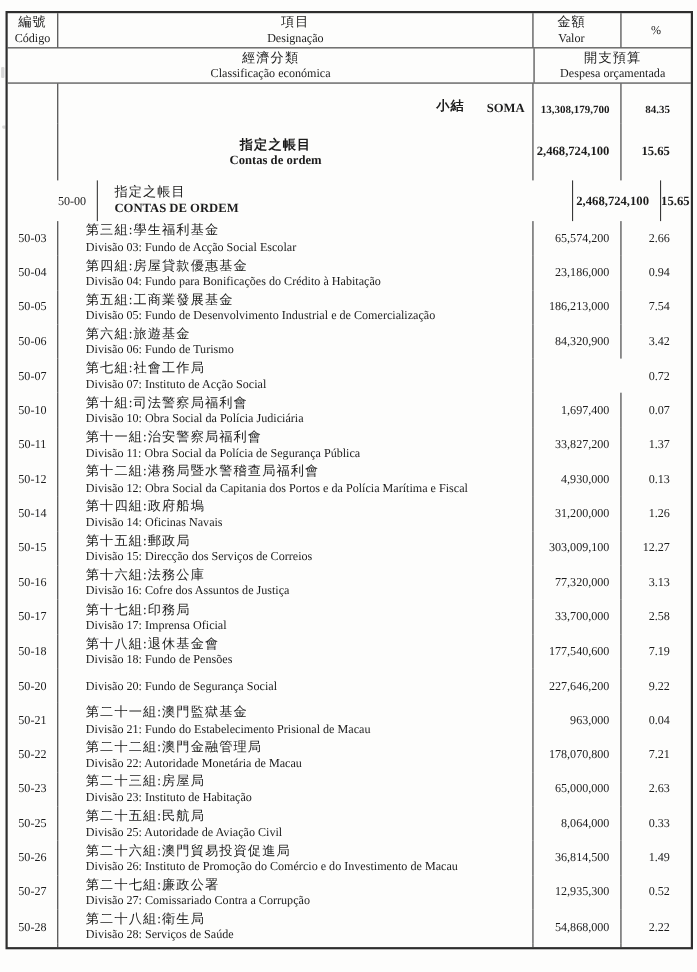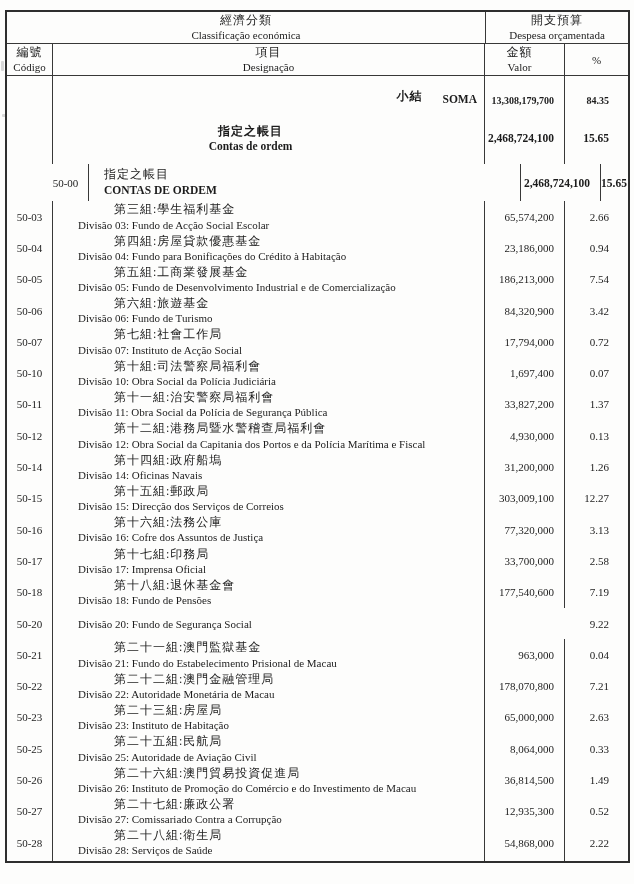--- a/index.html
+++ b/index.html
@@ -56,64 +56,64 @@
   .row-group .c-desig { padding:3px 0 0 15px; }
   .row-group .g-zh { font-size:12px; line-height:15.5px; letter-spacing:1px; }
   .row-group .g-pt { font-size:11.5px; line-height:15.5px; font-weight:bold; }
   .row-group .c-code { font-size:11px; }
   .row-group .c-val, .row-group .c-pct { font-weight:bold; font-size:11.5px; }
 
   
   .row-div { height:31.3px; }
   .row-div .c-code { font-size:11px; }
   .row-div .c-desig { padding:1px 0 0 25px; display:flex; flex-direction:column; justify-content:center; }
-  .row-div .d-zh { font-size:12px; line-height:15.2px; letter-spacing:1px; white-space:nowrap;margin-left:36px; }
+  .row-div .d-zh { font-size:12px; line-height:15.2px; letter-spacing:1px; white-space:nowrap; }
   .row-div .d-pt { font-size:11px; line-height:14.5px; white-space:nowrap; }
   .row-div .c-val, .row-div .c-pct { font-size:11px; }
   .row-filler { flex:1; }
   .row-filler .c-desig, .row-filler .c-code, .row-filler .c-val { height:100%; }
   .num { font-variant-numeric:tabular-nums; }
   
   .speck { position:absolute; background:#b9b9b9; opacity:.55; border-radius:1px; }
 </style>
 </head>
 <body>
 
 <div class="page">
   <div class="speck" style="left:2px;top:114px;width:26px;height:3px;"></div>
   <div class="speck" style="left:1px;top:61px;width:3px;height:10px;"></div>
 
   <div class="budget-table">
 
+    <div class="trow hdr2 b-b">
+      <div class="cell c-code b-r">
+        <div class="zh">編號</div>
+        <div class="pt">Código</div>
+      </div>
+      <div class="cell c-desig b-r">
+        <div class="zh">項目</div>
+        <div class="pt">Designação</div>
+      </div>
+      <div class="cell c-val b-r">
+        <div class="zh">金額</div>
+        <div class="pt">Valor</div>
+      </div>
+      <div class="cell c-pct">
+        <div class="pt">%</div>
+      </div>
+    </div>
+
     <div class="trow hdr1 b-b">
       <div class="cell h-left b-r">
         <div class="zh">經濟分類</div>
         <div class="pt">Classificação económica</div>
       </div>
       <div class="cell h-right">
         <div class="zh">開支預算</div>
         <div class="pt">Despesa orçamentada</div>
-      </div>
-    </div>
-
-    <div class="trow hdr2 b-b">
-      <div class="cell c-code b-r">
-        <div class="zh">編號</div>
-        <div class="pt">Código</div>
-      </div>
-      <div class="cell c-desig b-r">
-        <div class="zh">項目</div>
-        <div class="pt">Designação</div>
-      </div>
-      <div class="cell c-val b-r">
-        <div class="zh">金額</div>
-        <div class="pt">Valor</div>
-      </div>
-      <div class="cell c-pct">
-        <div class="pt">%</div>
       </div>
     </div>
 
     <div class="trow row-soma">
       <div class="cell c-code b-r"></div>
       <div class="cell c-desig b-r">
         <span class="soma-zh">小結</span>
         <span class="soma-pt">SOMA</span>
       </div>
       <div class="cell c-val b-r num">13,308,179,700</div>
@@ -176,21 +176,20 @@
           </div>
           <div class="cell c-val b-r num">84,320,900</div>
           <div class="cell c-pct num">3.42</div>
         </div>
         <div class="trow row-div">
           <div class="cell c-code b-r num">50-07</div>
           <div class="cell c-desig b-r">
             <div class="d-zh">第七組:社會工作局</div>
             <div class="d-pt">Divisão 07: Instituto de Acção Social</div>
           </div>
-          <div class="cell c-val b-r num">17,794,000</div>
           <div class="cell c-pct num">0.72</div>
         </div>
         <div class="trow row-div">
           <div class="cell c-code b-r num">50-10</div>
           <div class="cell c-desig b-r">
             <div class="d-zh">第十組:司法警察局福利會</div>
             <div class="d-pt">Divisão 10: Obra Social da Polícia Judiciária</div>
           </div>
           <div class="cell c-val b-r num">1,697,400</div>
           <div class="cell c-pct num">0.07</div>
@@ -256,20 +255,21 @@
             <div class="d-pt">Divisão 18: Fundo de Pensões</div>
           </div>
           <div class="cell c-val b-r num">177,540,600</div>
           <div class="cell c-pct num">7.19</div>
         </div>
         <div class="trow row-div">
           <div class="cell c-code b-r num">50-20</div>
           <div class="cell c-desig b-r">
             <div class="d-pt">Divisão 20: Fundo de Segurança Social</div>
           </div>
+          <div class="cell c-val b-r num">227,646,200</div>
           <div class="cell c-pct num">9.22</div>
         </div>
         <div class="trow row-div">
           <div class="cell c-code b-r num">50-21</div>
           <div class="cell c-desig b-r">
             <div class="d-zh">第二十一組:澳門監獄基金</div>
             <div class="d-pt">Divisão 21: Fundo do Estabelecimento Prisional de Macau</div>
           </div>
           <div class="cell c-val b-r num">963,000</div>
           <div class="cell c-pct num">0.04</div>

